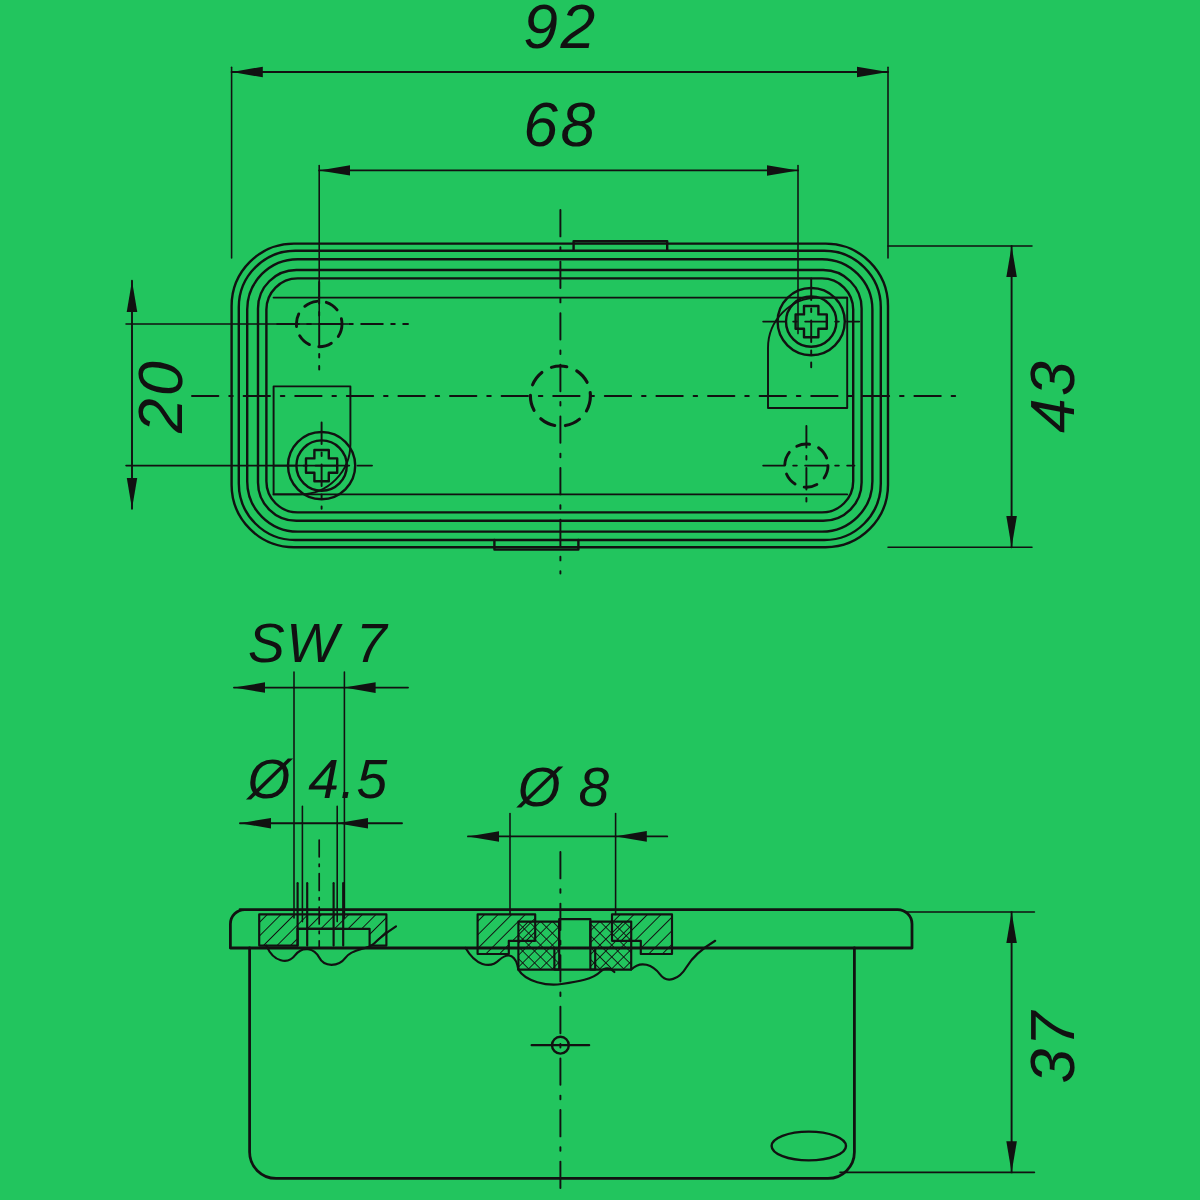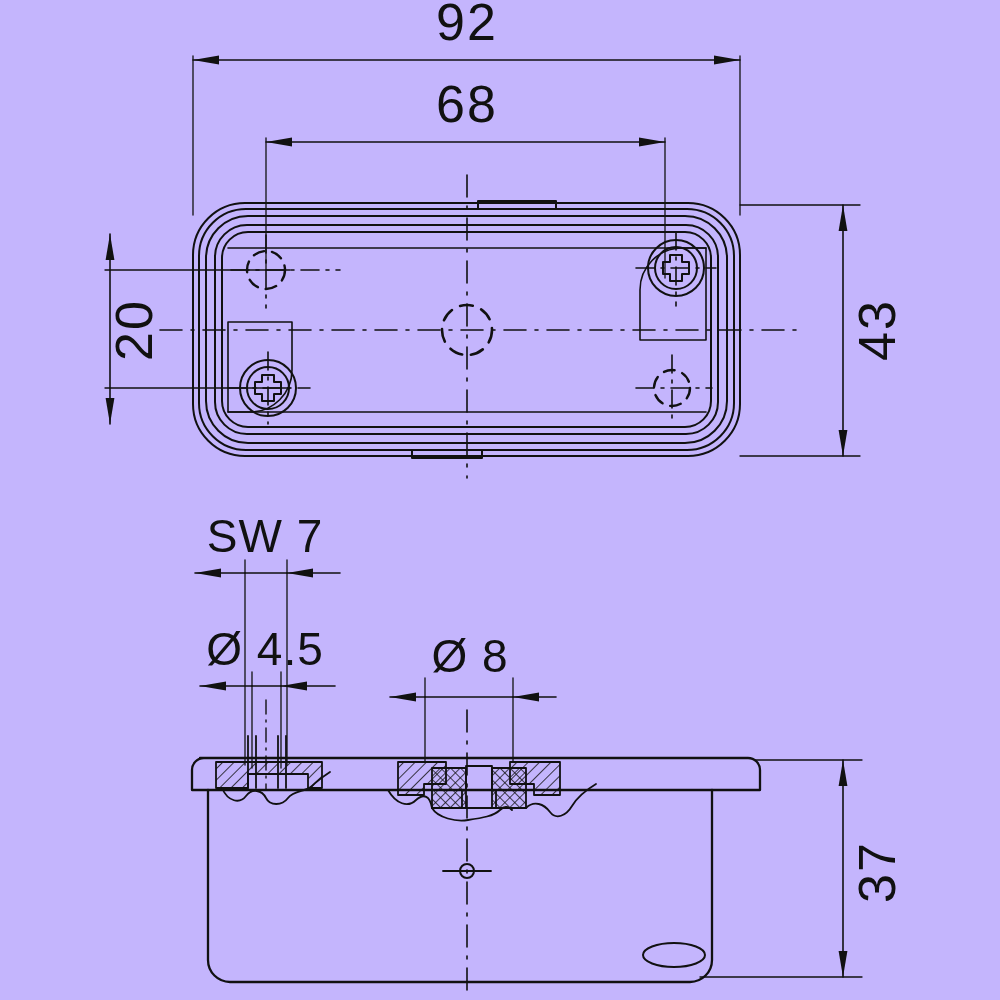--- a/index.html
+++ b/index.html
@@ -7,22 +7,23 @@
     padding: 0;
     background: #ffffff;
   }
   body {
     font-family: "Liberation Sans", sans-serif;
   }
   #drawing-root {
     position: relative;
     width: 1000px;
     height: 1000px;
-    background: #c4b5fd;
+    background: #22c55e;
     overflow: hidden;
+    font-style: italic;
   }
   svg#tech-drawing {
     display: block;
     width: 1000px;
     height: 1000px;
   }
   .dim-text {
     font-family: "Liberation Sans", sans-serif;
     font-size: 52px;
     fill: #111111;

